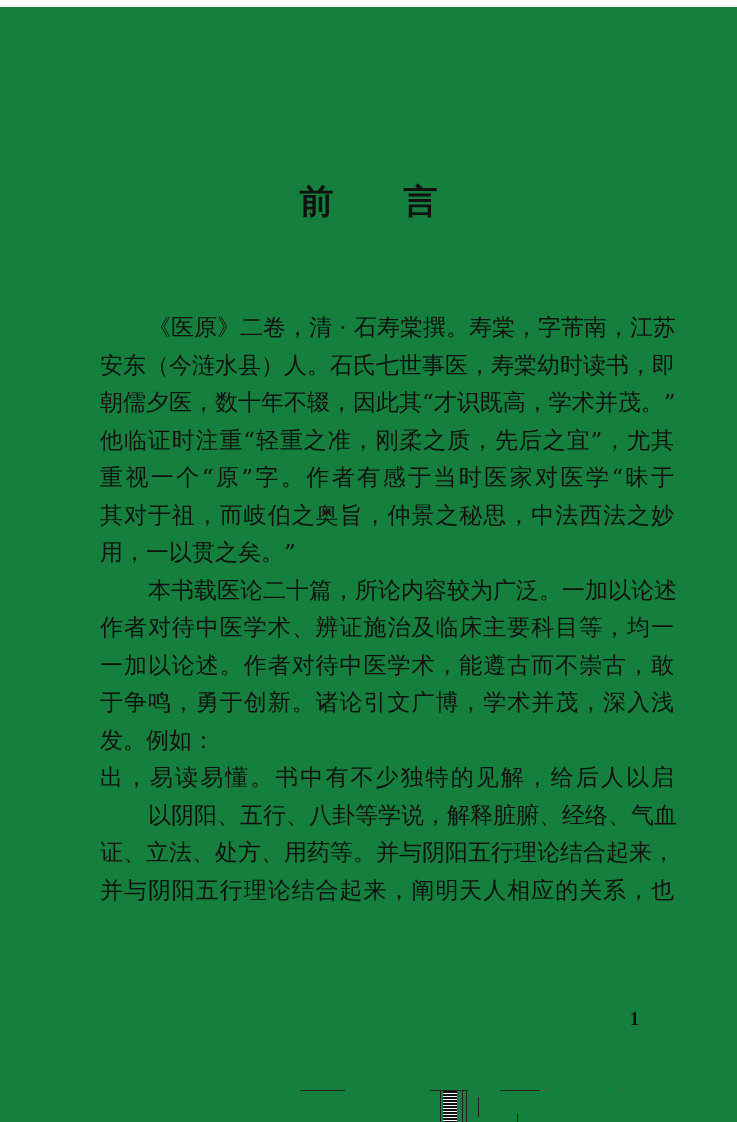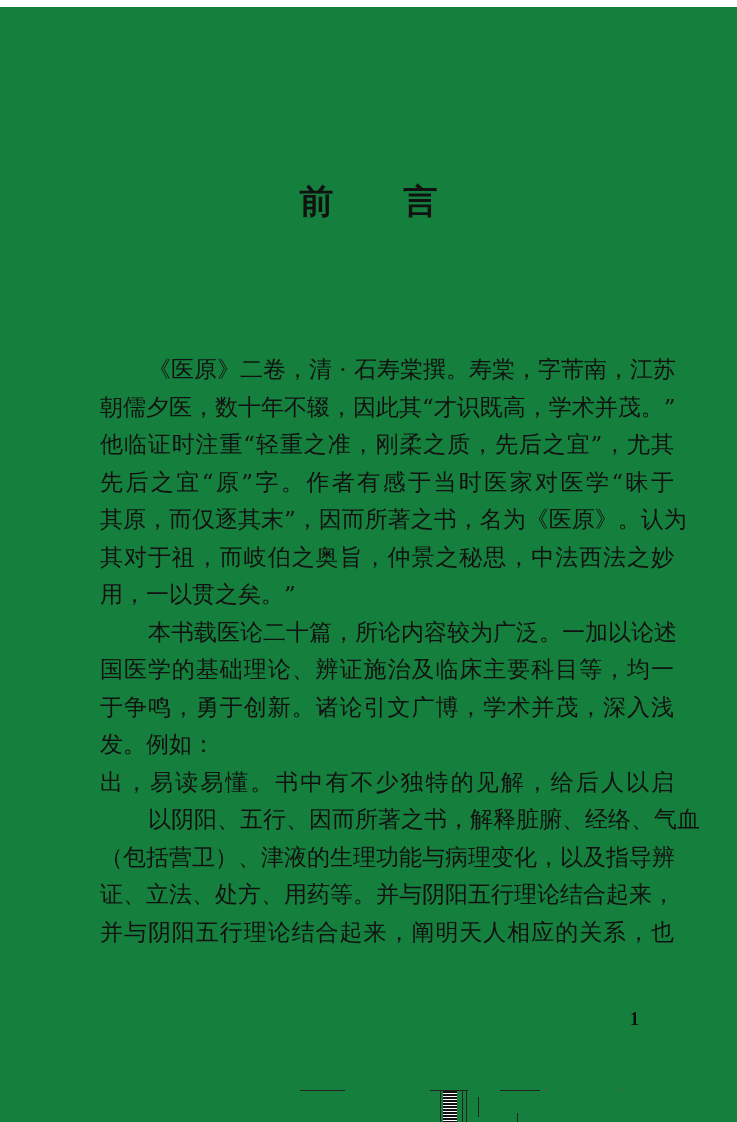--- a/index.html
+++ b/index.html
@@ -33,21 +33,20 @@
       letter-spacing: 0;
       line-height: 44px;
     }
     .title span { display: inline-block; }
     .title .gap { width: 70px; }
     .body-text {
       position: absolute;
       left: 100px;
       top: 302px;
       width: 574px;
-      margin-top: 42px;
     }
     .line {
       height: 37.5px;
       line-height: 37.5px;
       font-size: 23px;
       white-space: nowrap;
       text-align: justify;
       text-align-last: justify;
       letter-spacing: 0;
     }
@@ -92,33 +91,33 @@
 <body>
 
 <div class="page">
 
   <div class="title">
     <span>前</span><span class="gap"></span><span>言</span>
   </div>
 
   <div class="body-text">
     <div class="line indent">《医原》二卷，清 · 石寿棠撰。寿棠，字芾南，江苏</div>
+    <div class="line">安东（今涟水县）人。石氏七世事医，寿棠幼时读书，即</div>
     <div class="line">朝儒夕医，数十年不辍，因此其“才识既高，学术并茂。”</div>
     <div class="line">他临证时注重“轻重之准，刚柔之质，先后之宜”，尤其</div>
-    <div class="line">先后之宜“原”字。作者有感于当时医家对医学“昧于</div>
-    <div class="line">其原，而仅逐其末”，因而所著之书，名为《医原》。认为</div>
+    <div class="line">重视一个“原”字。作者有感于当时医家对医学“昧于</div>
     <div class="line">其对于祖，而岐伯之奥旨，仲景之秘思，中法西法之妙</div>
     <div class="line last">用，一以贯之矣。”</div>
     <div class="line indent">本书载医论二十篇，所论内容较为广泛。一加以论述</div>
-    <div class="line">国医学的基础理论、辨证施治及临床主要科目等，均一</div>
+    <div class="line">作者对待中医学术、辨证施治及临床主要科目等，均一</div>
+    <div class="line">一加以论述。作者对待中医学术，能遵古而不崇古，敢</div>
     <div class="line">于争鸣，勇于创新。诸论引文广博，学术并茂，深入浅</div>
     <div class="line last">发。例如：</div>
     <div class="line">出，易读易懂。书中有不少独特的见解，给后人以启</div>
-    <div class="line indent">以阴阳、五行、因而所著之书，解释脏腑、经络、气血</div>
-    <div class="line">（包括营卫）、津液的生理功能与病理变化，以及指导辨</div>
+    <div class="line indent">以阴阳、五行、八卦等学说，解释脏腑、经络、气血</div>
     <div class="line">证、立法、处方、用药等。并与阴阳五行理论结合起来，</div>
     <div class="line">并与阴阳五行理论结合起来，阐明天人相应的关系，也</div>
   </div>
 
   <div class="page-number">1</div>
 
   <div class="scan-artifacts">
     <div class="art-line" style="left:10px; top:15px; width:45px;"></div>
     <div class="art-line" style="left:140px; top:15px; width:38px;"></div>
     <div class="art-line" style="left:210px; top:15px; width:40px;"></div>

